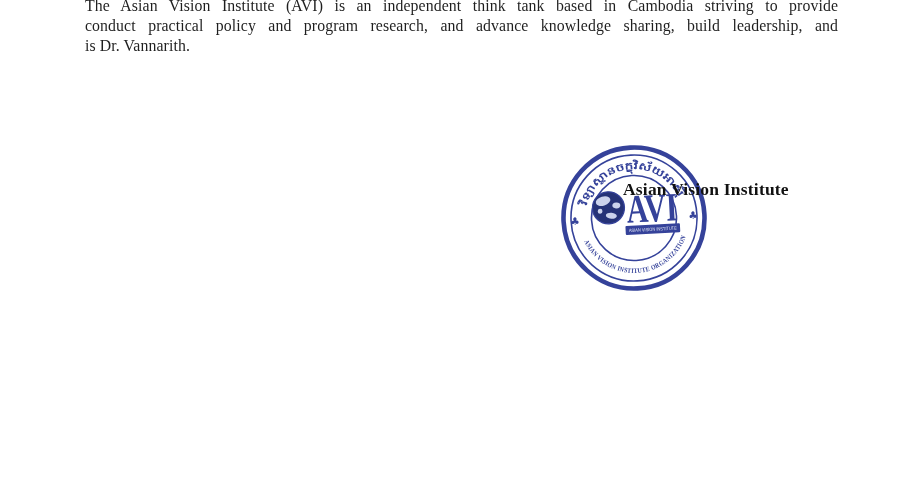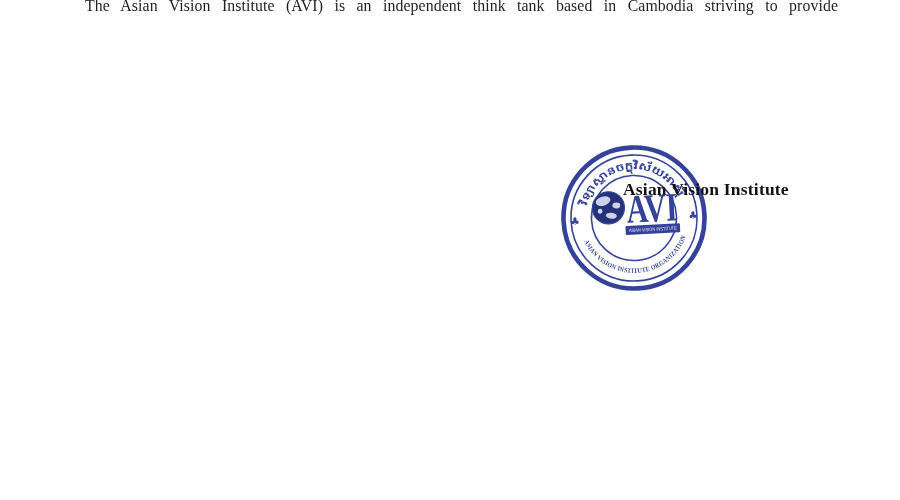--- a/index.html
+++ b/index.html
@@ -88,20 +88,22 @@
     z-index: 3;
   }
 </style>
 </head>
 <body>
 
 <div class="page">
 
   <div class="paragraph">
     <div class="pline">The Asian Vision Institute (AVI) is an independent think tank based in Cambodia striving to provide</div>
+    <div class="pline">conduct practical policy and program research, and advance knowledge sharing, build leadership, and</div>
+    <div class="pline last">is Dr. Vannarith.</div>
   </div>
 
   <div class="stamp-wrap">
     <svg width="150" height="150" viewBox="0 0 150 150" xmlns="http://www.w3.org/2000/svg">
       <defs>
         <path id="topArc" d="M 27.7 62.3 A 49 49 0 0 1 122.3 62.3"></path>
         <path id="botArc" d="M 23.3 93.8 A 55 55 0 0 0 126.7 93.8"></path>
       </defs>
 
       <g transform="rotate(-3 75 75)">

